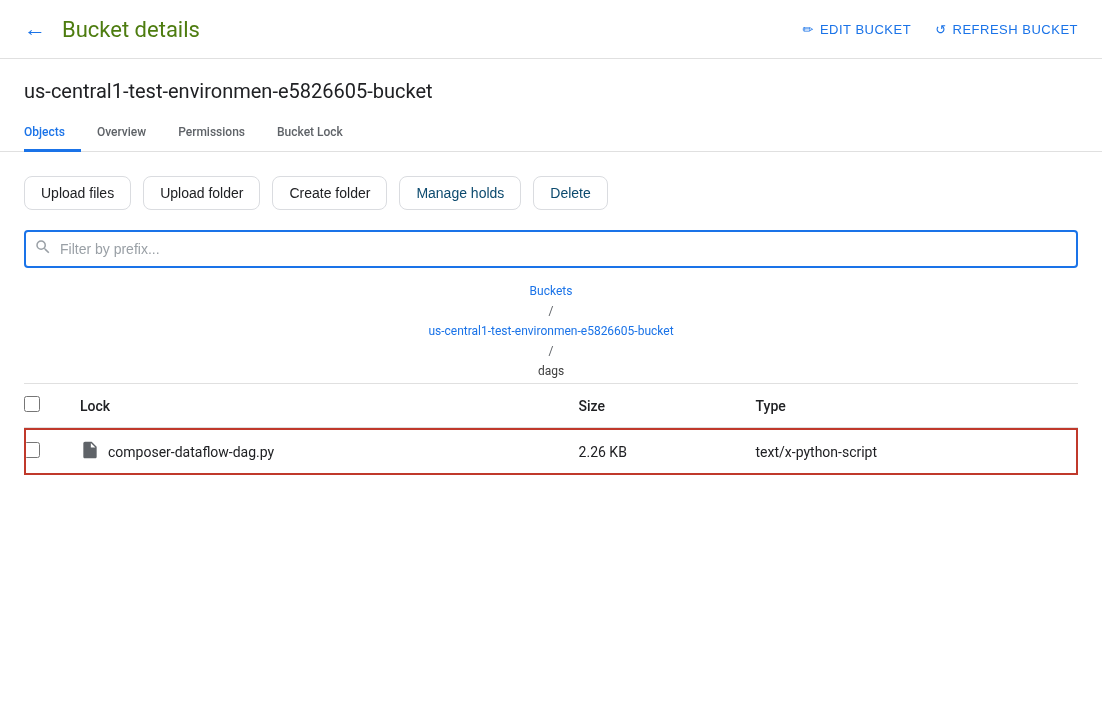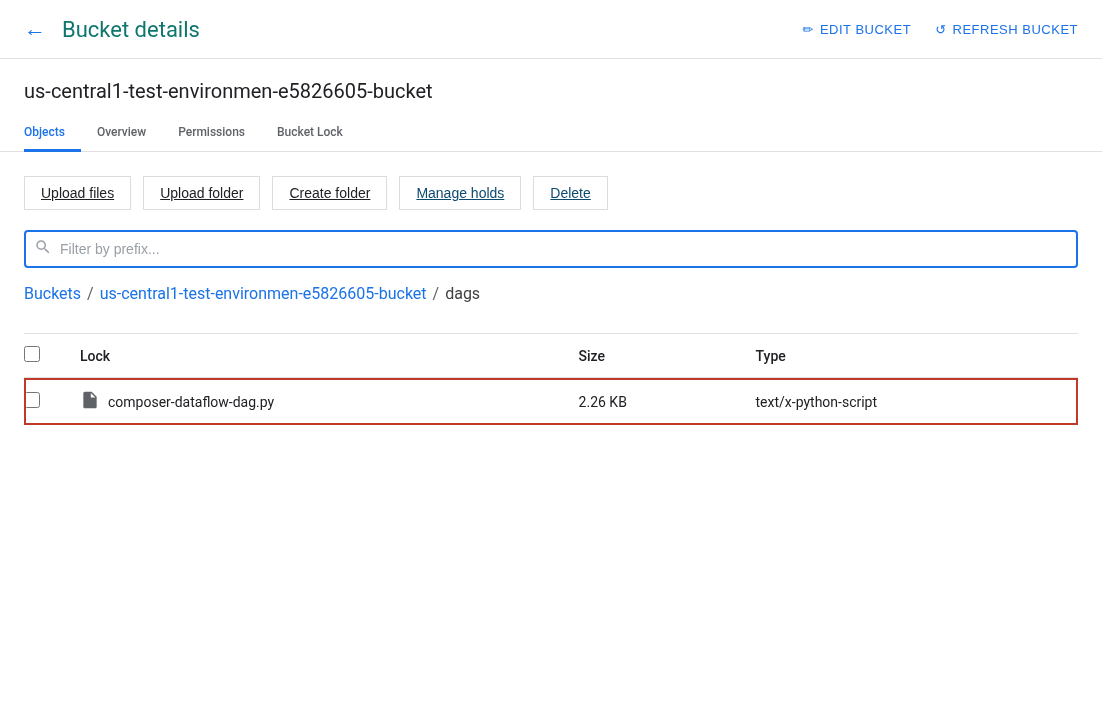--- a/index.html
+++ b/index.html
@@ -24,21 +24,21 @@
       color: #1a73e8;
       font-size: 22px;
       cursor: pointer;
       text-decoration: none;
       display: flex;
       align-items: center;
     }
     .header-title {
       font-size: 22px;
       font-weight: 400;
-      color: #0f766e;
+      color: #4d7c0f;
       flex: 1;
     }
     .header-actions {
       display: flex;
       gap: 24px;
       align-items: center;
     }
     .header-action-btn {
       color: #1a73e8;
       font-size: 13px;
@@ -95,27 +95,26 @@
 
     
     .action-buttons {
       display: flex;
       gap: 12px;
       margin-bottom: 20px;
     }
     .action-btn {
       padding: 8px 16px;
       border: 1px solid #dadce0;
-      border-radius: 0;
+      border-radius: 8px;
       background: #fff;
       font-size: 14px;
       font-weight: 500;
       color: #202124;
       cursor: pointer;
-      text-decoration: underline;
     }
     .action-btn:disabled {
       color: #0c4a6e;
       cursor: default;
     }
 
     
     .search-bar {
       display: flex;
       align-items: center;
@@ -139,22 +138,23 @@
     }
     .search-input::placeholder {
       color: #9aa0a6;
     }
 
     
     .breadcrumb {
       display: flex;
       align-items: center;
       gap: 6px;
-      margin-bottom: 30px;
-      font-size: 16px;
+      margin-bottom: 5px;
+      font-size: 12px;
+      flex-direction: column;
     }
     .breadcrumb-link {
       color: #1a73e8;
       cursor: pointer;
       text-decoration: none;
     }
     .breadcrumb-separator {
       color: #5f6368;
     }
     .breadcrumb-current {

